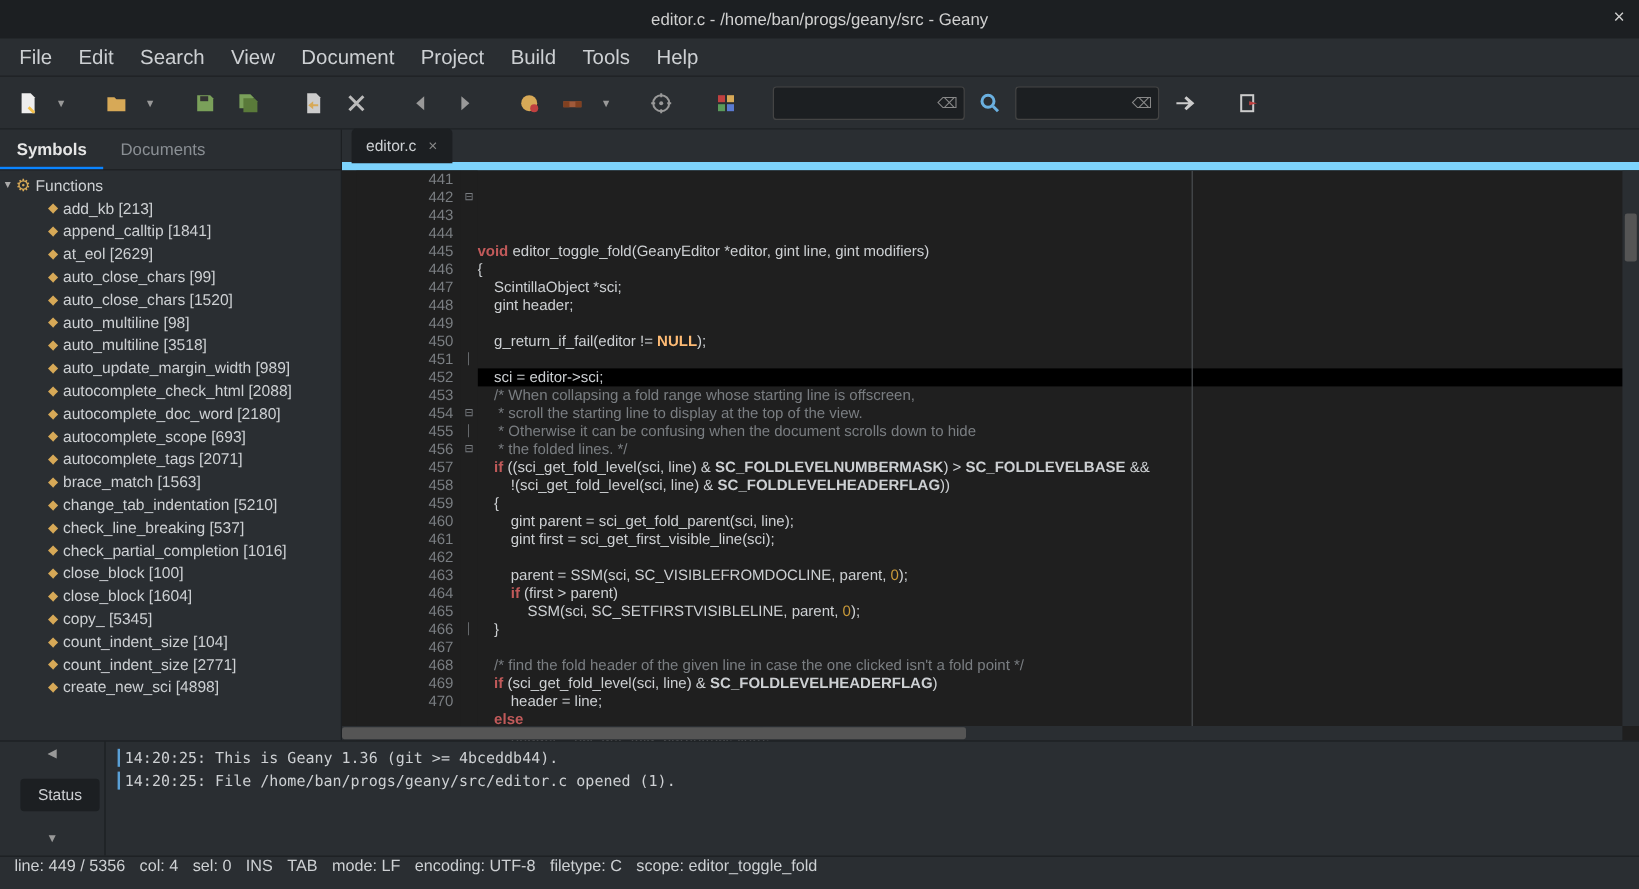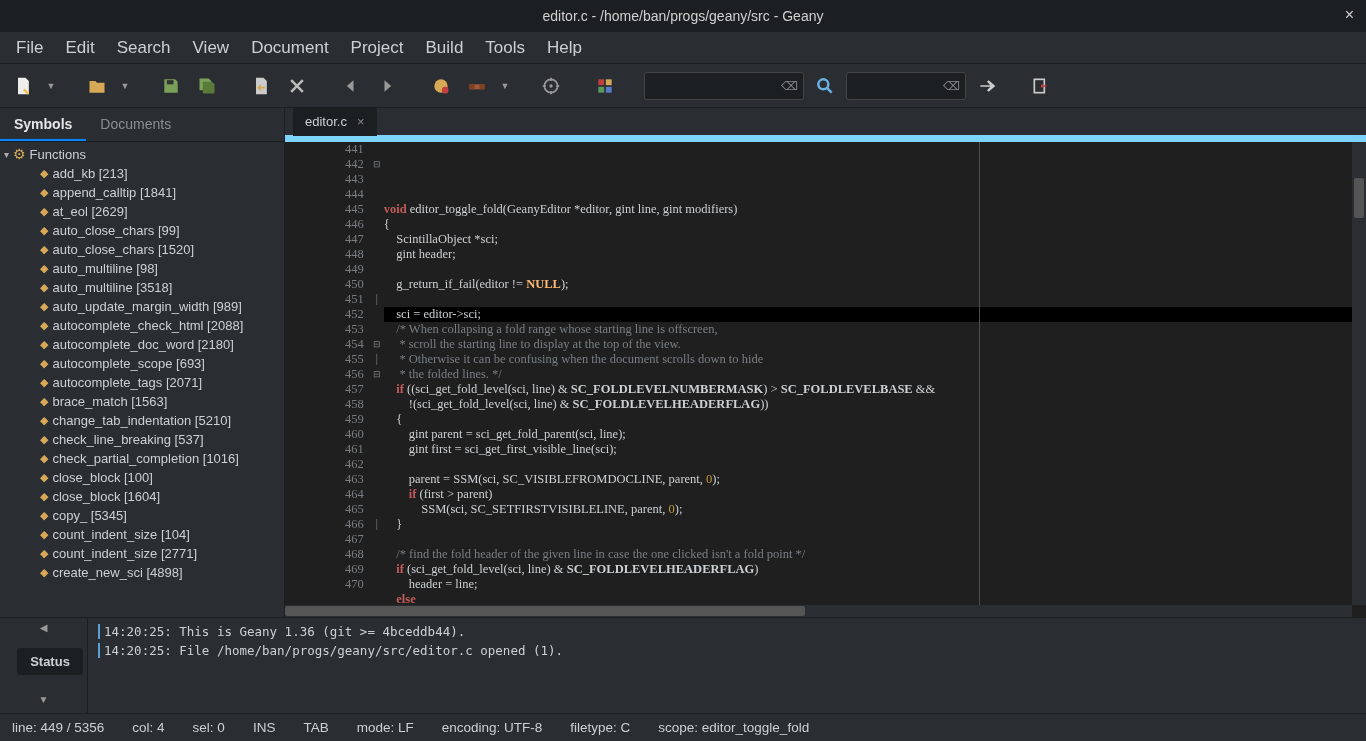--- a/index.html
+++ b/index.html
@@ -178,24 +178,25 @@
 .file-tab .tabclose {
   color: #888;
   font-size: 13px;
   cursor: pointer;
 }
 .editor-body {
   flex: 1;
   background: #1f1f1f;
   overflow: hidden;
   display: flex;
-  font-family: Liberation Serif, serif;
+  font-family: Liberation Sans, sans-serif;
   font-size: 12.5px;
   line-height: 15px;
   position: relative;
+  padding-left: 12px;
 }
 .gutter {
   background: #1f1f1f;
   color: #7a7e82;
   text-align: right;
   padding: 0 6px 0 12px;
   user-select: none;
 }
 .foldcol {
   width: 14px;
@@ -283,21 +284,21 @@
   justify-content: space-between;
   padding: 4px;
 }
 .msg-tab {
   padding: 6px;
   text-align: center;
   font-size: 13px;
   cursor: pointer;
 }
 .msg-tab.active {
-  font-weight: bold;
+  font-weight: normal;
   background: #1c1f22;
   border-radius: 3px;
   margin-left: 13px;
 }
 .msg-dropbtn {
   font-size: 10px;
   color: #999;
   text-align: center;
   cursor: pointer;
   padding: 4px;
@@ -308,23 +309,23 @@
   font-family: monospace;
   font-size: 12.5px;
   overflow-y: auto;
 }
 .msg-line { padding-left: 4px; border-left: 2px solid #5aa0d6; margin-bottom: 4px;}
 .statusbar {
   height: 28px;
   background: #2a2e32;
   border-top: 1px solid #1c1f22;
   display: flex;
-  align-items: center;
+  align-items: flex-start;
   padding: 0 12px;
-  gap: 28px;
+  gap: 12px;
   font-size: 13.5px;
 }
 </style>
 </head>
 <body>
 
 <div class="titlebar">
   <span>editor.c - /home/ban/progs/geany/src - Geany</span>
   <span class="close">×</span>
 </div>

